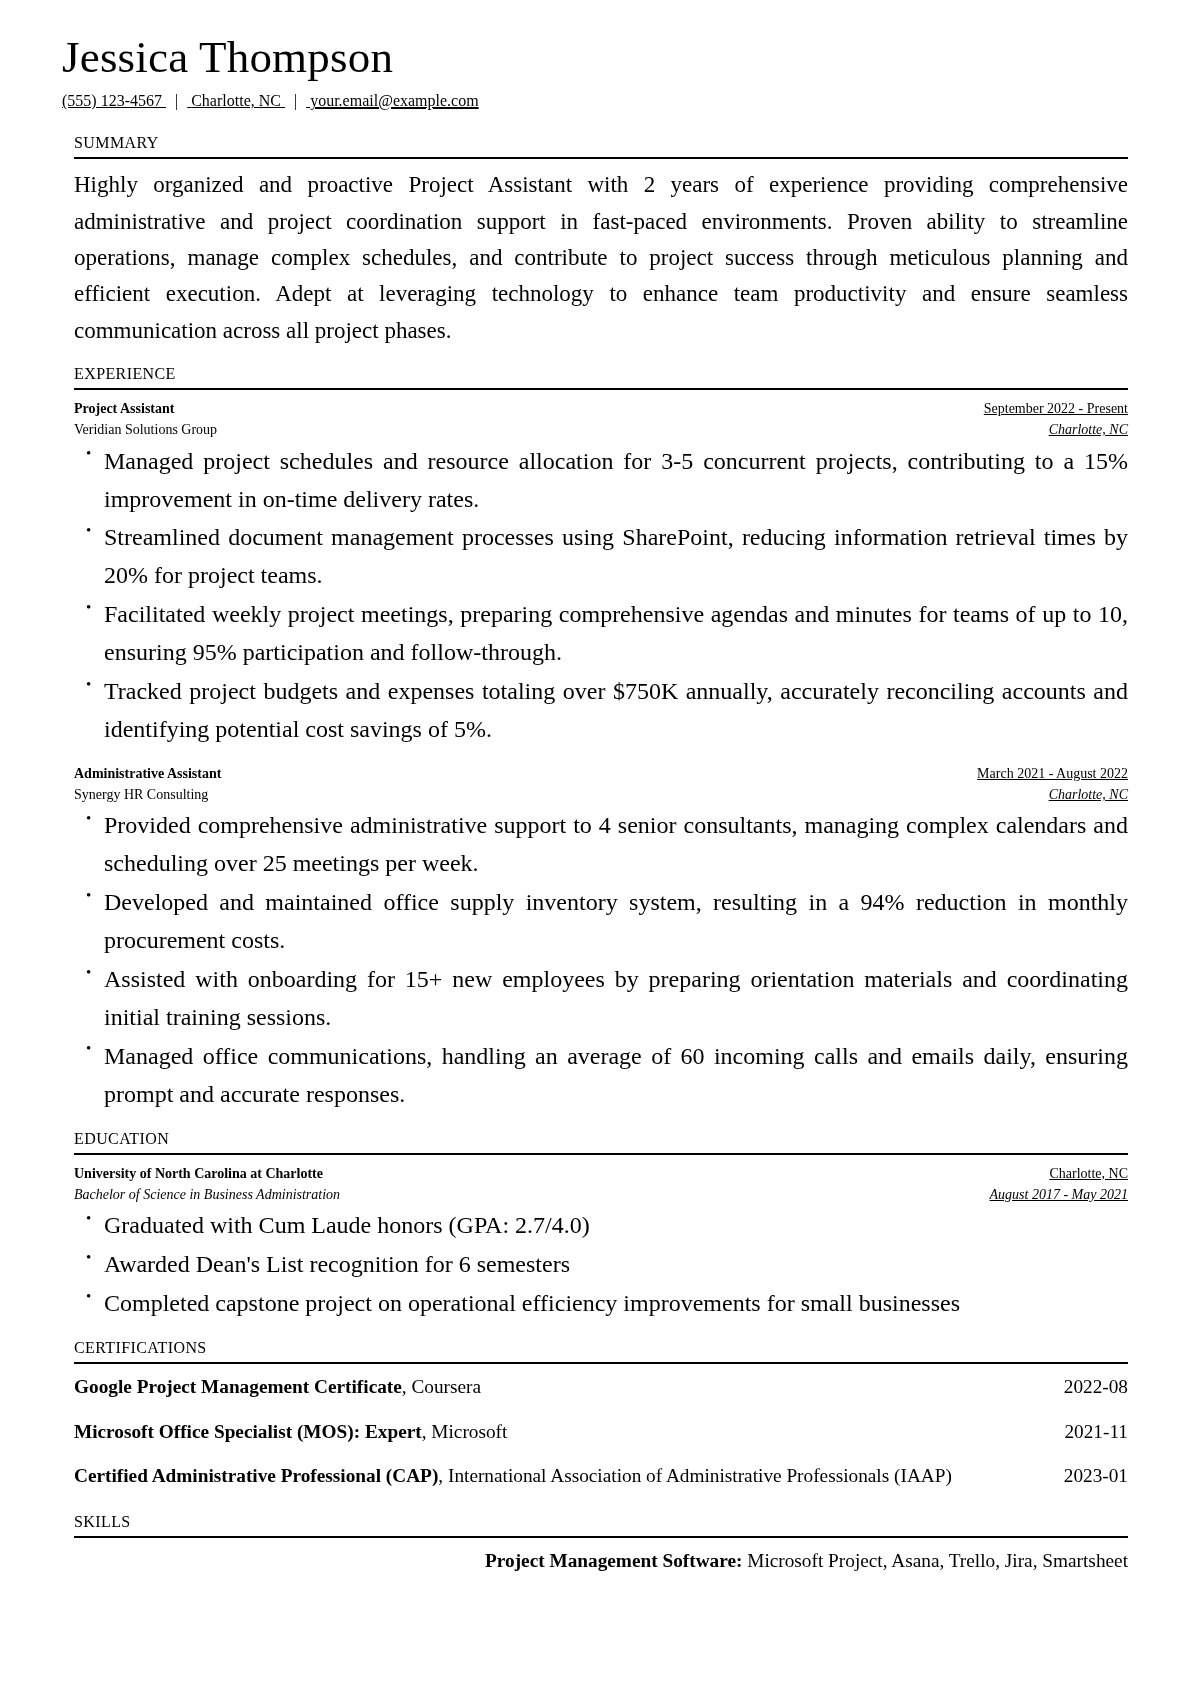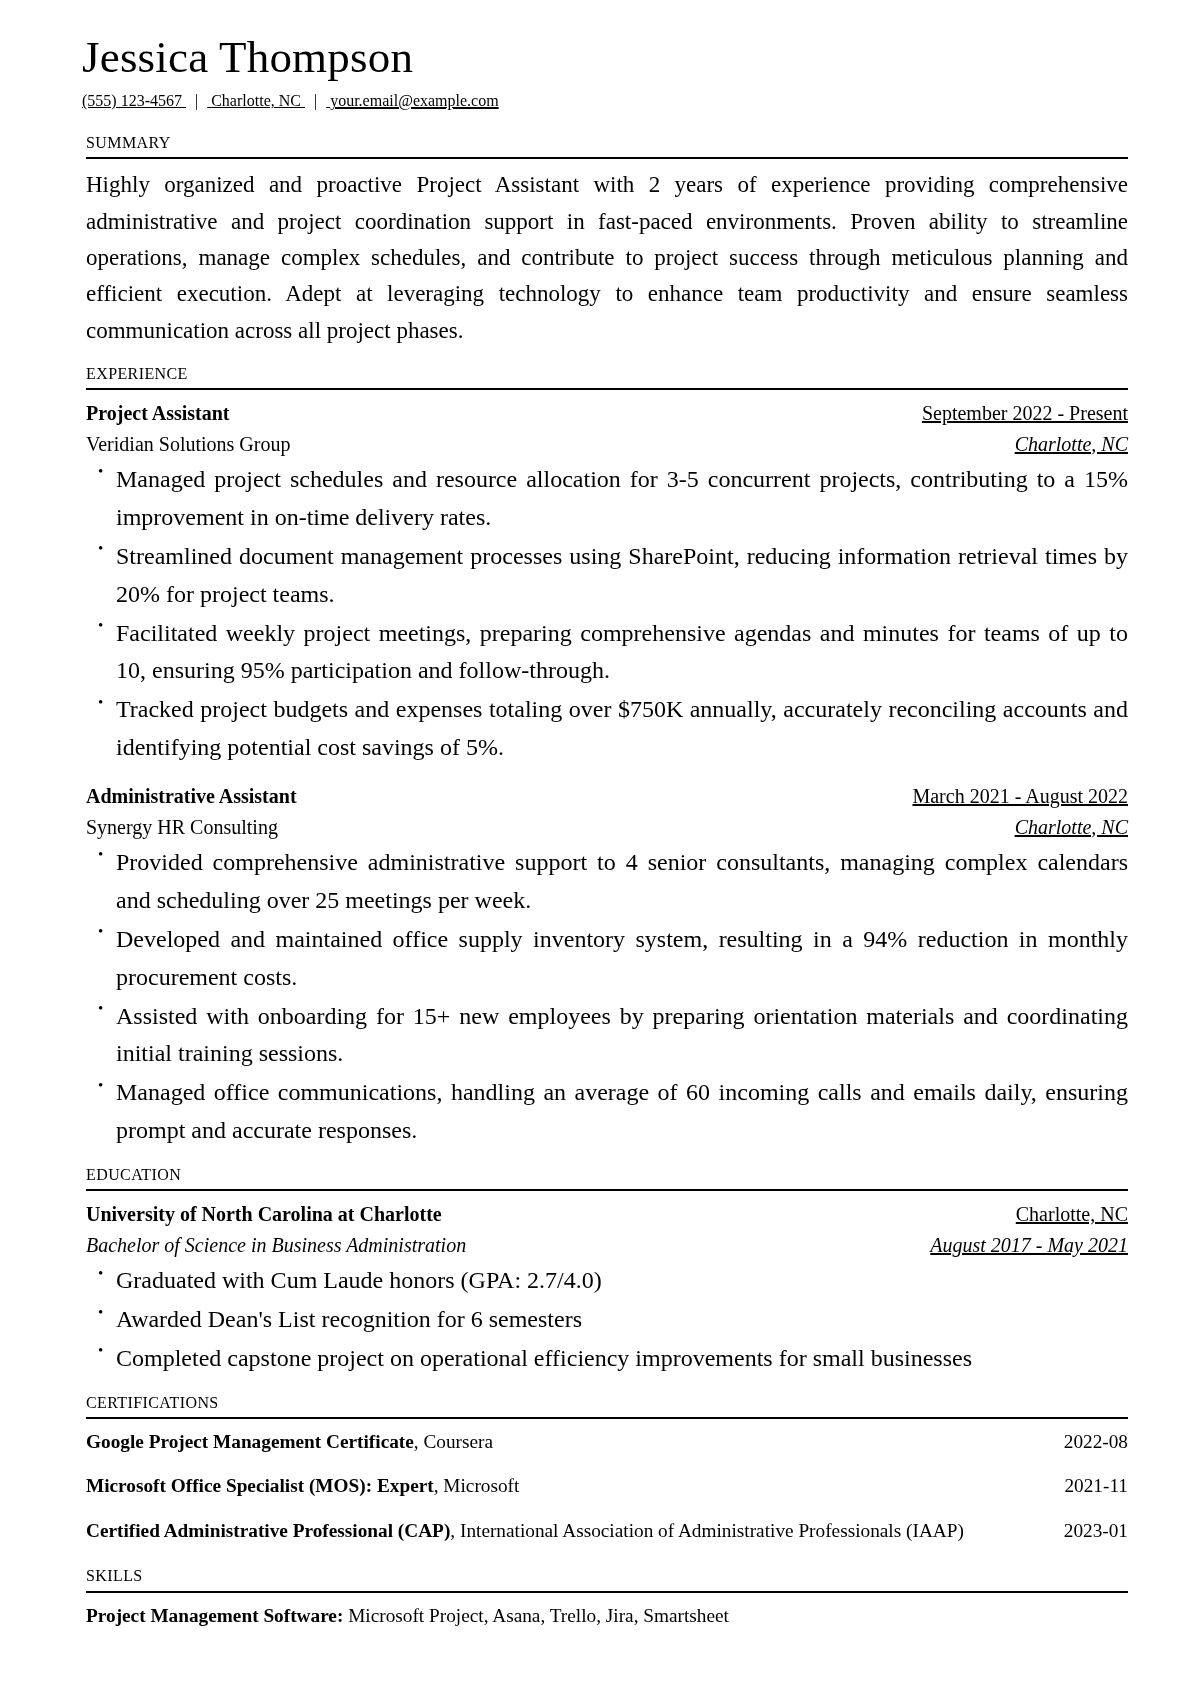--- a/index.html
+++ b/index.html
@@ -11,21 +11,21 @@
     width: 1190px;
     height: 1683px;
     font-family: "Liberation Serif", "DejaVu Serif", serif;
     color: #000000;
     -webkit-font-smoothing: antialiased;
   }
   .page {
     box-sizing: border-box;
     width: 1190px;
     min-height: 1683px;
-    padding: 34px 62px 0 82px;
+    padding: 34px 62px 0 62px;
     background: #ffffff;
   }
 
   
   .name {
     font-size: 45px;
     line-height: 1.05;
     font-weight: normal;
     letter-spacing: 0.2px;
     margin: 0 0 10px 0;
@@ -41,21 +41,21 @@
     display: inline-block;
     padding: 0 9px;
   }
   .contact-email {
     text-decoration: underline;
     text-underline-offset: 2px;
   }
 
   
   .section {
-    margin: 0 0 3px 4px;
+    margin: 0 0 3px 12px;
   }
   .section-title {
     font-size: 23px;
     line-height: 1.18;
     font-variant: small-caps;
     text-transform: lowercase;
     letter-spacing: 0.4px;
     margin: 9px 0 0 0;
     padding: 0;
   }
@@ -77,21 +77,21 @@
     margin: 0 0 4px 0;
   }
 
   
   .entry { margin: 0 0 2px 0; }
   .entry + .entry { margin-top: 14px; }
   .entry-row {
     display: flex;
     align-items: flex-end;
     justify-content: space-between;
-    font-size: 20px;
+    font-size: 14px;
     line-height: 1.52;
     gap: 22px;
   }
   .entry-left  { text-align: left; }
   .entry-right { text-align: right; white-space: nowrap; text-decoration: underline; }
   .b  { font-weight: bold; }
   .it { font-style: italic; }
 
   
   ul.bullets {
@@ -132,20 +132,21 @@
     white-space: nowrap;
     padding-left: 14px;
   }
   .cert::after { content: ""; display: block; clear: both; }
 
   
   .skill-line {
     font-size: 19.3px;
     line-height: 1.58;
     margin: 0 0 3px 0;
+    text-align: right;
   }
 </style>
 </head>
 <body>
 
 <div class="page">
 
   <div>
     <h1 class="name">Jessica Thompson</h1>
     <div class="contact-line">

